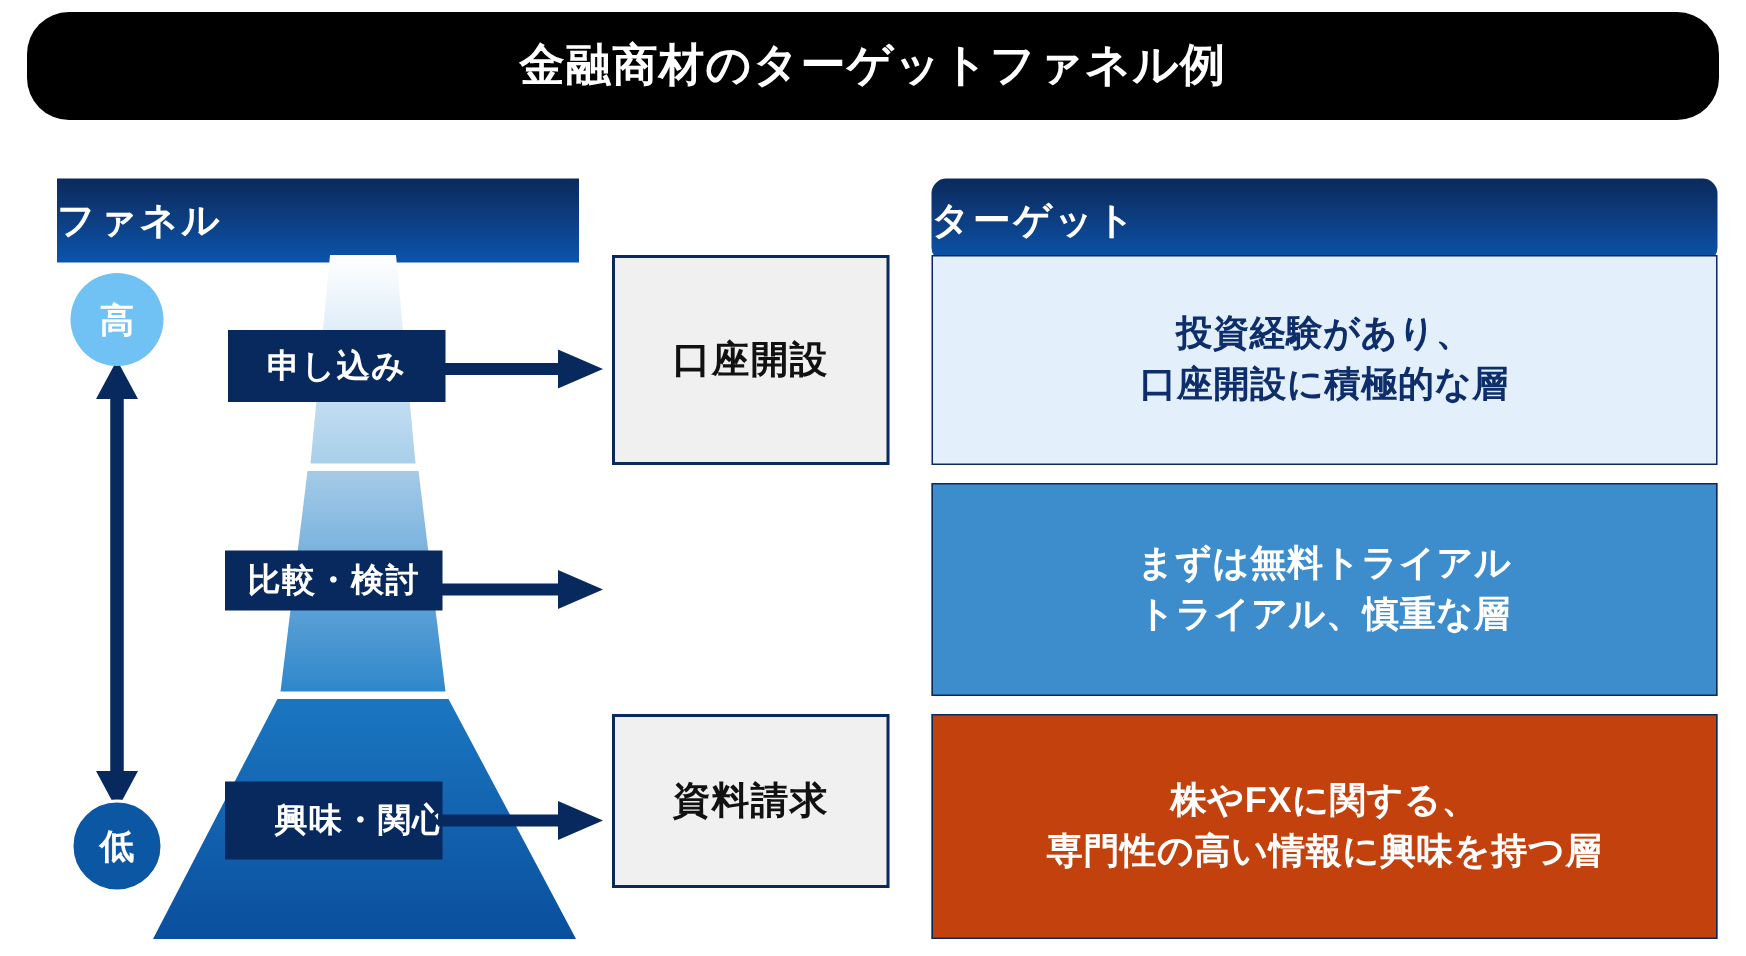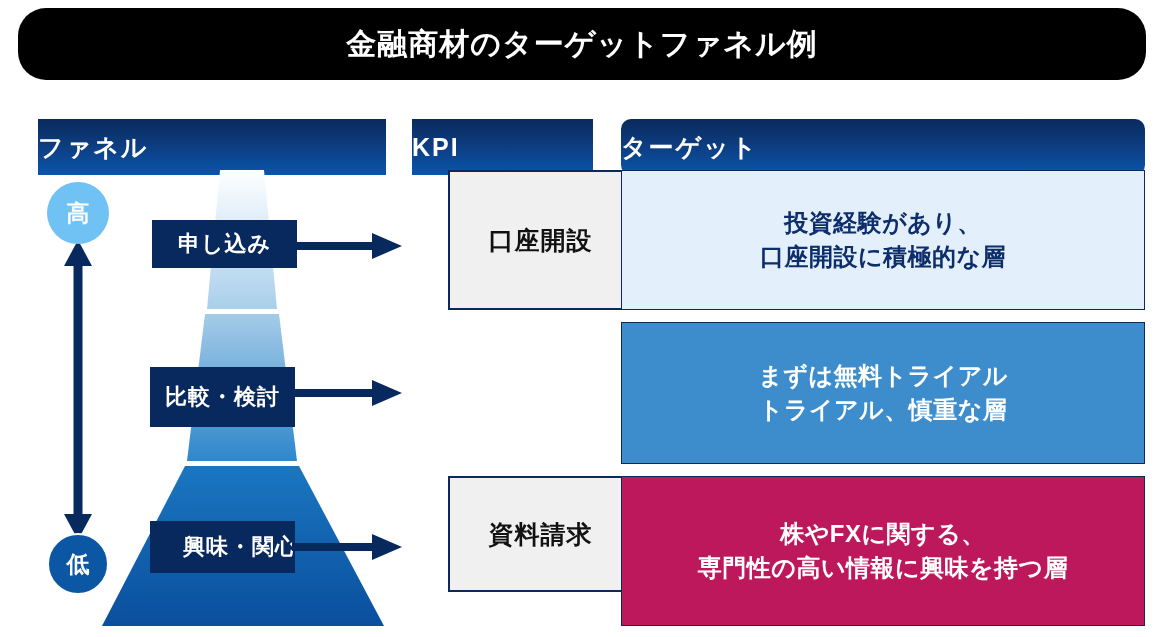--- a/index.html
+++ b/index.html
@@ -120,21 +120,21 @@
   }
   .stage-label span {
     color: #ffffff;
     font-size: 22px;
     font-weight: 700;
     letter-spacing: 1px;
     line-height: 1;
     white-space: nowrap;
   }
   #stage-0 { left: 152px; top: 220px; width: 145px; height: 48px; }
-  #stage-1 { left: 150px; top: 367px; width: 145px; height: 60px; }
+  #stage-1 { left: 150px; top: 367px; width: 145px; height: 40px; }
   #stage-2 { left: 150px; top: 521px; width: 145px; height: 52px; padding-left: 36px; }
 
   
   .connector {
     position: absolute;
     left: 292px;
     width: 110px;
     height: 26px;
   }
   #connector-0 { top: 233px; }
@@ -146,21 +146,20 @@
     position: absolute;
     left: 408px;
     width: 185px;
     border: 2px solid #0a2a5c;
     background: #f0f0f0;
     box-sizing: border-box;
     display: flex;
     align-items: center;
     justify-content: center;
     text-align: center;
-    margin-left: 40px;
   }
   .kpi-box span {
     color: #111111;
     font-size: 25px;
     font-weight: 700;
     letter-spacing: 1px;
     line-height: 1.28;
   }
   #kpi-0 { top: 170px; height: 140px; }
   #kpi-1 { top: 322px; height: 142px; }
@@ -182,37 +181,34 @@
     font-size: 24px;
     font-weight: 700;
     letter-spacing: 0.5px;
     line-height: 1.42;
     white-space: pre-line;
   }
   #target-0 { top: 170px; height: 140px; background: #e3f0fb; }
   #target-0 span { color: #0d2d6b; }
   #target-1 { top: 322px; height: 142px; background: #3d8dcc; }
   #target-1 span { color: #ffffff; }
-  #target-2 { top: 476px; height: 150px; background: #be185d; }
+  #target-2 { top: 476px; height: 150px; background: #c2410c; }
   #target-2 span { color: #ffffff; }
 </style>
 </head>
 <body>
 
 <div id="canvas">
 
   <div class="title-bar">
     <span class="title-text">金融商材のターゲットファネル例</span>
   </div>
 
   <div class="col-header" id="hdr-funnel">
     <span>ファネル</span>
-  </div>
-  <div class="col-header" id="hdr-kpi">
-    <span>KPI</span>
   </div>
   <div class="col-header" id="hdr-target">
     <span>ターゲット</span>
   </div>
 
   <div class="funnel-wrap">
     <svg class="funnel-svg" viewBox="0 0 292 460" xmlns="http://www.w3.org/2000/svg">
       <defs>
         <linearGradient id="gradTier0" x1="0" y1="0" x2="0" y2="1">
           <stop offset="0%" stop-color="#ffffff"></stop>

